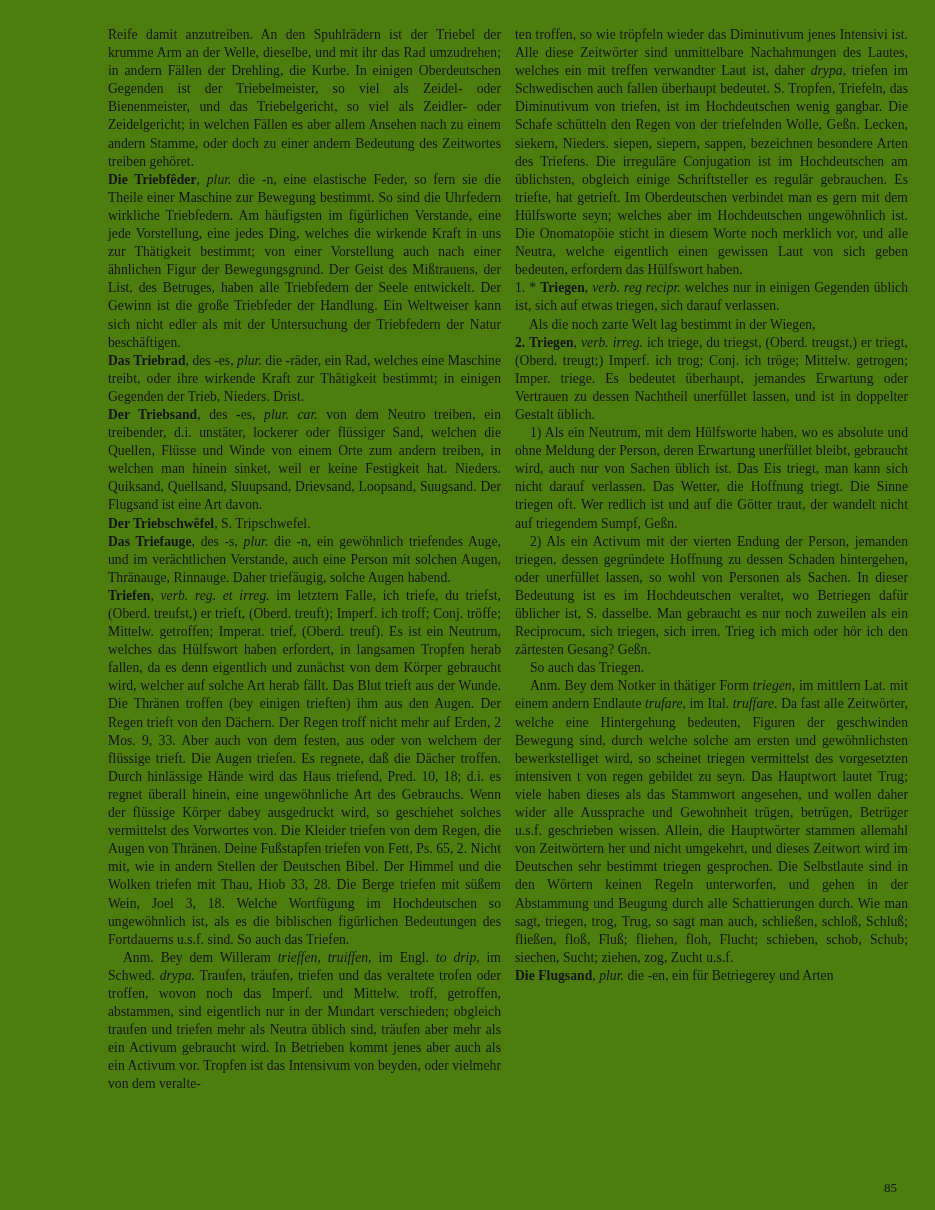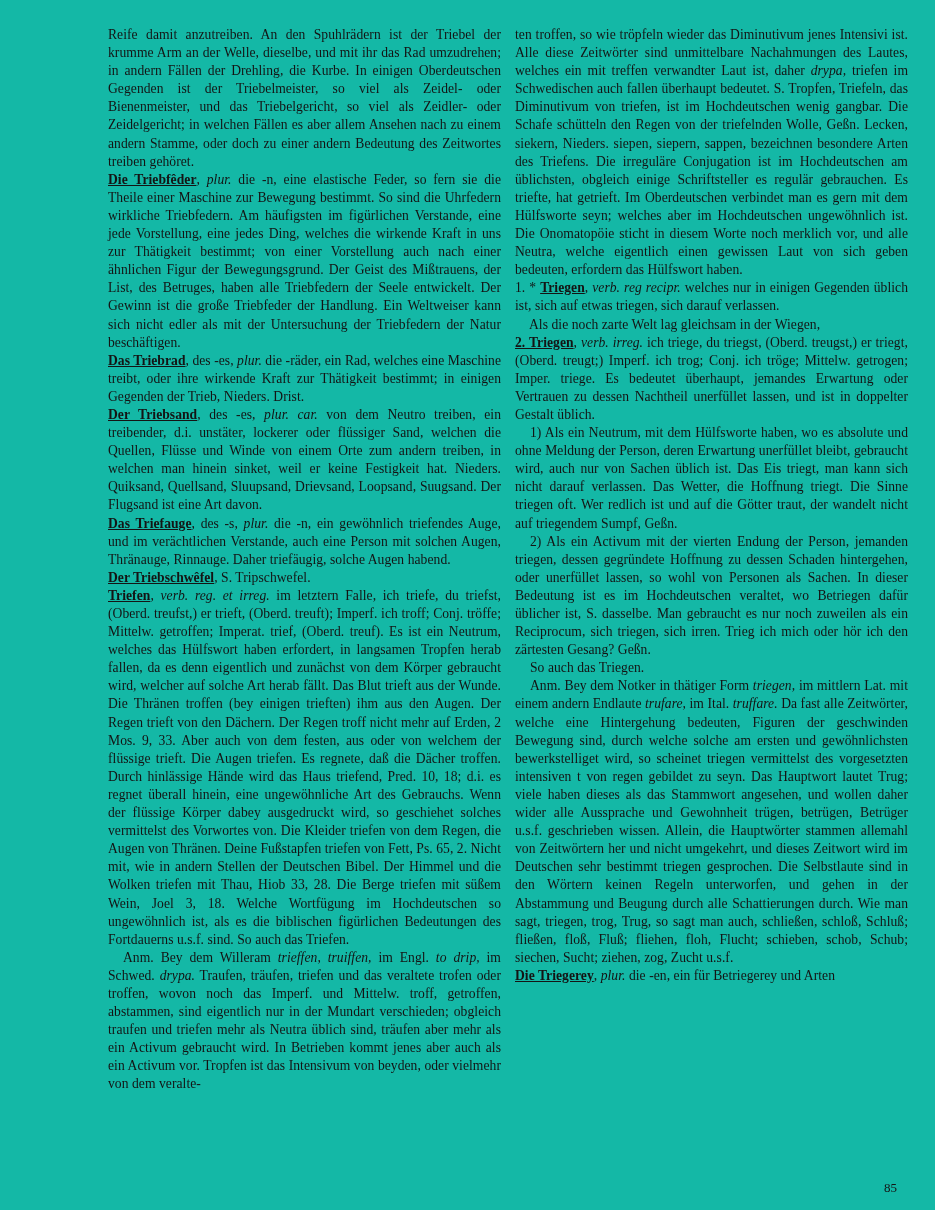--- a/index.html
+++ b/index.html
@@ -8,37 +8,37 @@
     width: 935px;
     min-height: 1210px;
     font-family: "Liberation Serif", serif;
     color: #141414;
   }
   .page {
     position: relative;
     width: 935px;
     height: 1210px;
     padding: 26px 27px 4px 108px;
-    background: #14b8a6;
+    background: #4d7c0f;
     overflow: hidden;
   }
   .columns {
     display: flex;
     gap: 14px;
   }
   .col {
     width: 393px;
     font-size: 13.6px;
     line-height: 18.1px;
     text-align: justify;
     letter-spacing: 0.05px;
   }
   .col p { margin: 0; }
   p.indent { text-indent: 15px; }
-  .b { font-weight: bold; text-decoration: underline; }
+  .b { font-weight: bold; }
   .i { font-style: italic; }
   .verse-line { text-align: left; padding-left: 14px; }
   .verse-attr { text-align: right; padding-right: 218px; }
   .page-number {
     position: absolute;
     right: 38px;
     bottom: 14px;
     font-size: 13px;
     color: #141414;
   }
@@ -46,33 +46,33 @@
 </head>
 <body>
 
 <div class="page">
   <div class="columns">
     <div class="col">
         <p><span>Reife damit anzutreiben. An den Spuhlrädern ist der Triebel der krumme Arm an der Welle, dieselbe, und mit ihr das Rad umzudrehen; in andern Fällen der Drehling, die Kurbe. In einigen Oberdeutschen Gegenden ist der Triebelmeister, so viel als Zeidel- oder Bienenmeister, und das Triebelgericht, so viel als Zeidler- oder Zeidelgericht; in welchen Fällen es aber allem Ansehen nach zu einem andern Stamme, oder doch zu einer andern Bedeutung des Zeitwortes treiben gehöret.</span></p>
         <p><span class="b">Die Triebfêder</span><span>, </span><span class="i">plur.</span><span> die -n, eine elastische Feder, so fern sie die Theile einer Maschine zur Bewegung bestimmt. So sind die Uhrfedern wirkliche Triebfedern. Am häufigsten im figürlichen Verstande, eine jede Vorstellung, eine jedes Ding, welches die wirkende Kraft in uns zur Thätigkeit bestimmt; von einer Vorstellung auch nach einer ähnlichen Figur der Bewegungsgrund. Der Geist des Mißtrauens, der List, des Betruges, haben alle Triebfedern der Seele entwickelt. Der Gewinn ist die große Triebfeder der Handlung. Ein Weltweiser kann sich nicht edler als mit der Untersuchung der Triebfedern der Natur beschäftigen.</span></p>
         <p><span class="b">Das Triebrad</span><span>, des -es, </span><span class="i">plur.</span><span> die -räder, ein Rad, welches eine Maschine treibt, oder ihre wirkende Kraft zur Thätigkeit bestimmt; in einigen Gegenden der Trieb, Nieders. Drist.</span></p>
         <p><span class="b">Der Triebsand</span><span>, des -es, </span><span class="i">plur. car.</span><span> von dem Neutro treiben, ein treibender, d.i. unstäter, lockerer oder flüssiger Sand, welchen die Quellen, Flüsse und Winde von einem Orte zum andern treiben, in welchen man hinein sinket, weil er keine Festigkeit hat. Nieders. Quiksand, Quellsand, Sluupsand, Drievsand, Loopsand, Suugsand. Der Flugsand ist eine Art davon.</span></p>
+        <p><span class="b">Der Triebschwêfel</span><span>, S. Tripschwefel.</span></p>
         <p><span class="b">Das Triefauge</span><span>, des -s, </span><span class="i">plur.</span><span> die -n, ein gewöhnlich triefendes Auge, und im verächtlichen Verstande, auch eine Person mit solchen Augen, Thränauge, Rinnauge. Daher triefäugig, solche Augen habend.</span></p>
-        <p><span class="b">Der Triebschwêfel</span><span>, S. Tripschwefel.</span></p>
         <p><span class="b">Triefen</span><span>, </span><span class="i">verb. reg. et irreg.</span><span> im letztern Falle, ich triefe, du triefst, (Oberd. treufst,) er trieft, (Oberd. treuft); Imperf. ich troff; Conj. tröffe; Mittelw. getroffen; Imperat. trief, (Oberd. treuf). Es ist ein Neutrum, welches das Hülfswort haben erfordert, in langsamen Tropfen herab fallen, da es denn eigentlich und zunächst von dem Körper gebraucht wird, welcher auf solche Art herab fällt. Das Blut trieft aus der Wunde. Die Thränen troffen (bey einigen trieften) ihm aus den Augen. Der Regen trieft von den Dächern. Der Regen troff nicht mehr auf Erden, 2 Mos. 9, 33. Aber auch von dem festen, aus oder von welchem der flüssige trieft. Die Augen triefen. Es regnete, daß die Dächer troffen. Durch hinlässige Hände wird das Haus triefend, Pred. 10, 18; d.i. es regnet überall hinein, eine ungewöhnliche Art des Gebrauchs. Wenn der flüssige Körper dabey ausgedruckt wird, so geschiehet solches vermittelst des Vorwortes von. Die Kleider triefen von dem Regen, die Augen von Thränen. Deine Fußstapfen triefen von Fett, Ps. 65, 2. Nicht mit, wie in andern Stellen der Deutschen Bibel. Der Himmel und die Wolken triefen mit Thau, Hiob 33, 28. Die Berge triefen mit süßem Wein, Joel 3, 18. Welche Wortfügung im Hochdeutschen so ungewöhnlich ist, als es die biblischen figürlichen Bedeutungen des Fortdauerns u.s.f. sind. So auch das Triefen.</span></p>
         <p class="indent"><span>Anm. Bey dem Willeram </span><span class="i">trieffen, truiffen,</span><span> im Engl. </span><span class="i">to drip,</span><span> im Schwed. </span><span class="i">drypa.</span><span> Traufen, träufen, triefen und das veraltete trofen oder troffen, wovon noch das Imperf. und Mittelw. troff, getroffen, abstammen, sind eigentlich nur in der Mundart verschieden; obgleich traufen und triefen mehr als Neutra üblich sind, träufen aber mehr als ein Activum gebraucht wird. In Betrieben kommt jenes aber auch als ein Activum vor. Tropfen ist das Intensivum von beyden, oder vielmehr von dem veralte-</span></p>
       </div>
     <div class="col">
         <p><span>ten troffen, so wie tröpfeln wieder das Diminutivum jenes Intensivi ist. Alle diese Zeitwörter sind unmittelbare Nachahmungen des Lautes, welches ein mit treffen verwandter Laut ist, daher </span><span class="i">drypa,</span><span> triefen im Schwedischen auch fallen überhaupt bedeutet. S. Tropfen, Triefeln, das Diminutivum von triefen, ist im Hochdeutschen wenig gangbar. Die Schafe schütteln den Regen von der triefelnden Wolle, Geßn. Lecken, siekern, Nieders. siepen, siepern, sappen, bezeichnen besondere Arten des Triefens. Die irreguläre Conjugation ist im Hochdeutschen am üblichsten, obgleich einige Schriftsteller es regulär gebrauchen. Es triefte, hat getrieft. Im Oberdeutschen verbindet man es gern mit dem Hülfsworte seyn; welches aber im Hochdeutschen ungewöhnlich ist. Die Onomatopöie sticht in diesem Worte noch merklich vor, und alle Neutra, welche eigentlich einen gewissen Laut von sich geben bedeuten, erfordern das Hülfswort haben.</span></p>
         <p><span>1. * </span><span class="b">Triegen</span><span>, </span><span class="i">verb. reg recipr.</span><span> welches nur in einigen Gegenden üblich ist, sich auf etwas triegen, sich darauf verlassen.</span></p>
         <div>
-          <div class="verse-line">Als die noch zarte Welt lag gleichsam in der Wiegen,</div>
+          <div class="verse-line">Als die noch zarte Welt lag bestimmt in der Wiegen,</div>
         </div>
         <p><span class="b">2. Triegen</span><span>, </span><span class="i">verb. irreg.</span><span> ich triege, du triegst, (Oberd. treugst,) er triegt, (Oberd. treugt;) Imperf. ich trog; Conj. ich tröge; Mittelw. getrogen; Imper. triege. Es bedeutet überhaupt, jemandes Erwartung oder Vertrauen zu dessen Nachtheil unerfüllet lassen, und ist in doppelter Gestalt üblich.</span></p>
         <p class="indent"><span>1) Als ein Neutrum, mit dem Hülfsworte haben, wo es absolute und ohne Meldung der Person, deren Erwartung unerfüllet bleibt, gebraucht wird, auch nur von Sachen üblich ist. Das Eis triegt, man kann sich nicht darauf verlassen. Das Wetter, die Hoffnung triegt. Die Sinne triegen oft. Wer redlich ist und auf die Götter traut, der wandelt nicht auf triegendem Sumpf, Geßn.</span></p>
         <p class="indent"><span>2) Als ein Activum mit der vierten Endung der Person, jemanden triegen, dessen gegründete Hoffnung zu dessen Schaden hintergehen, oder unerfüllet lassen, so wohl von Personen als Sachen. In dieser Bedeutung ist es im Hochdeutschen veraltet, wo Betriegen dafür üblicher ist, S. dasselbe. Man gebraucht es nur noch zuweilen als ein Reciprocum, sich triegen, sich irren. Trieg ich mich oder hör ich den zärtesten Gesang? Geßn.</span></p>
         <p class="indent"><span>So auch das Triegen.</span></p>
         <p class="indent"><span>Anm. Bey dem Notker in thätiger Form </span><span class="i">triegen,</span><span> im mittlern Lat. mit einem andern Endlaute </span><span class="i">trufare,</span><span> im Ital. </span><span class="i">truffare.</span><span> Da fast alle Zeitwörter, welche eine Hintergehung bedeuten, Figuren der geschwinden Bewegung sind, durch welche solche am ersten und gewöhnlichsten bewerkstelliget wird, so scheinet triegen vermittelst des vorgesetzten intensiven t von regen gebildet zu seyn. Das Hauptwort lautet Trug; viele haben dieses als das Stammwort angesehen, und wollen daher wider alle Aussprache und Gewohnheit trügen, betrügen, Betrüger u.s.f. geschrieben wissen. Allein, die Hauptwörter stammen allemahl von Zeitwörtern her und nicht umgekehrt, und dieses Zeitwort wird im Deutschen sehr bestimmt triegen gesprochen. Die Selbstlaute sind in den Wörtern keinen Regeln unterworfen, und gehen in der Abstammung und Beugung durch alle Schattierungen durch. Wie man sagt, triegen, trog, Trug, so sagt man auch, schließen, schloß, Schluß; fließen, floß, Fluß; fliehen, floh, Flucht; schieben, schob, Schub; siechen, Sucht; ziehen, zog, Zucht u.s.f.</span></p>
-        <p><span class="b">Die Triegerey</span><span>, </span><span class="i">plur.</span><span> die -en, ein für Betriegerey und Arten</span></p>
+        <p><span class="b">Die Flugsand</span><span>, </span><span class="i">plur.</span><span> die -en, ein für Betriegerey und Arten</span></p>
       </div>
   </div>
   <div class="page-number">85</div>
 </div>
 
 </body></html>

